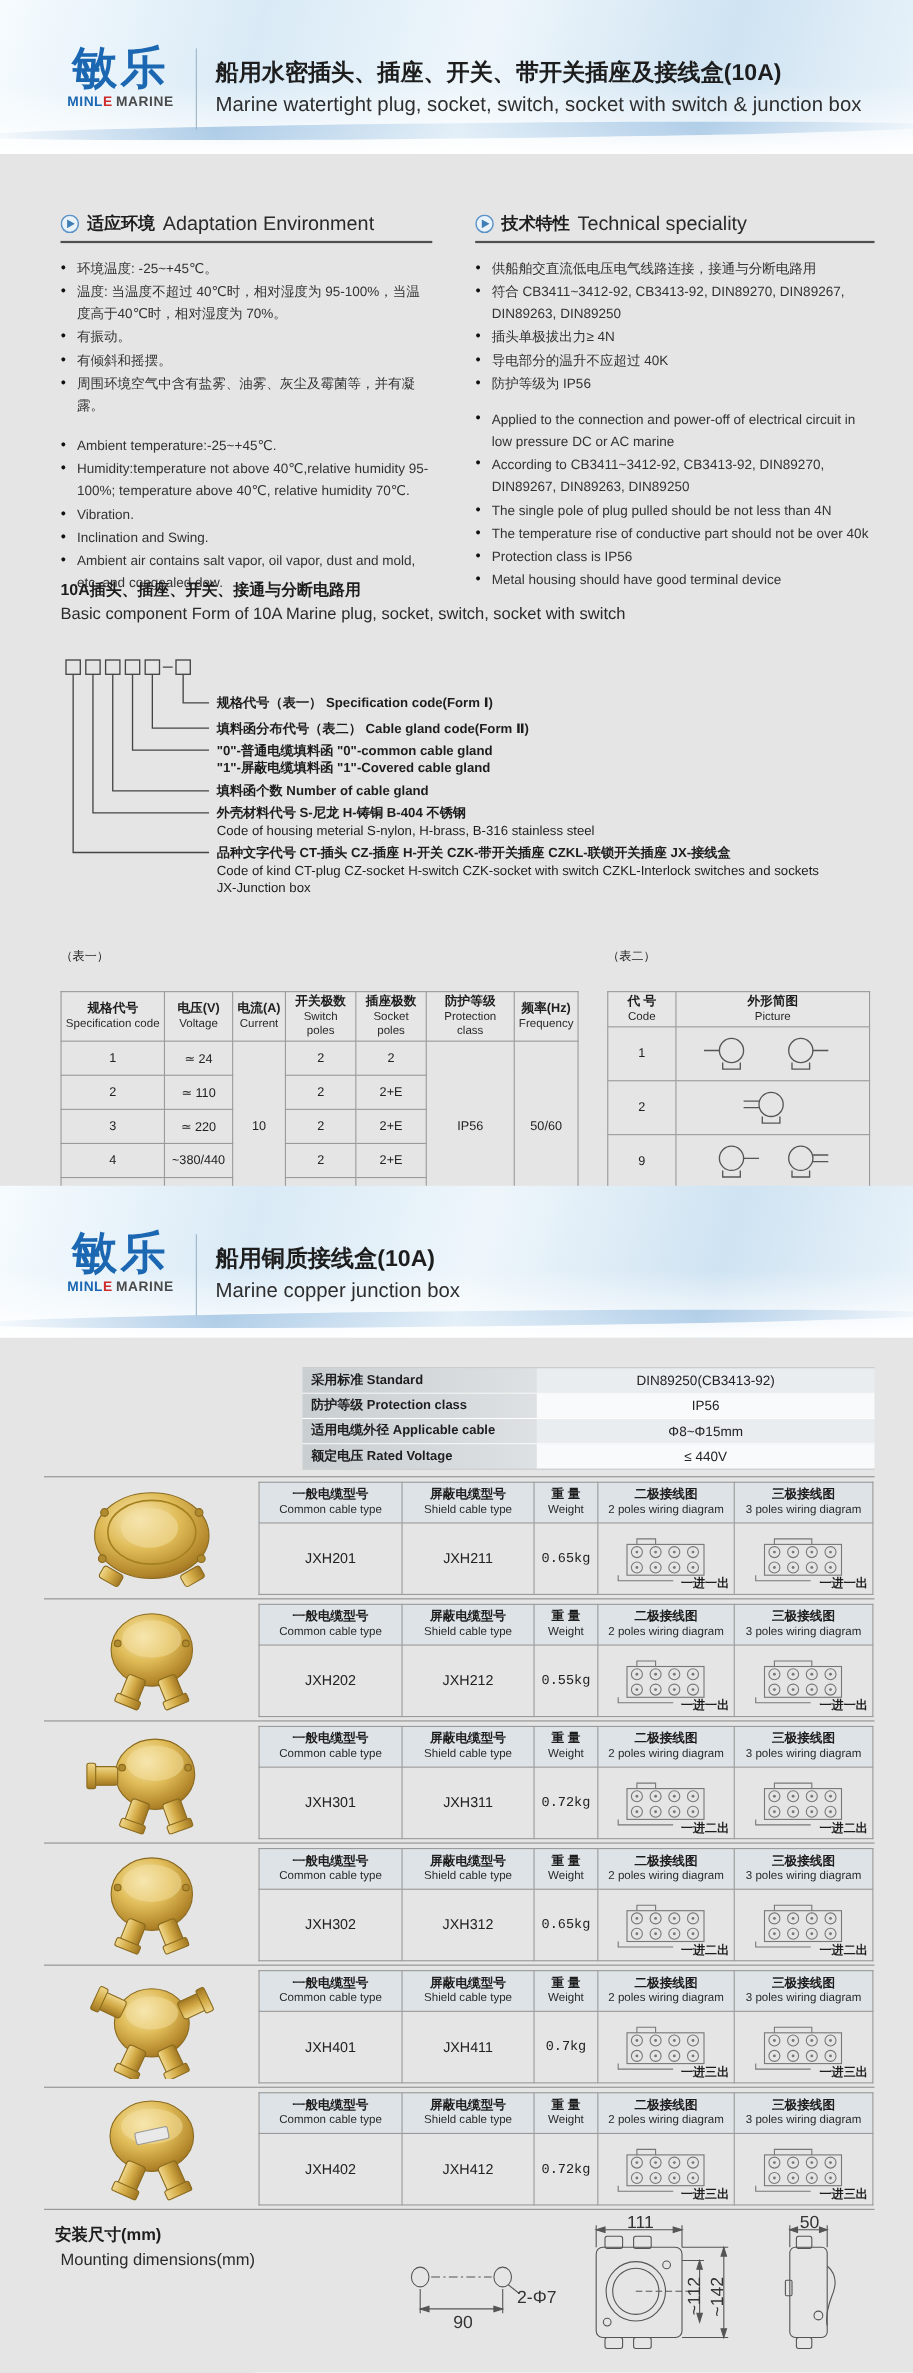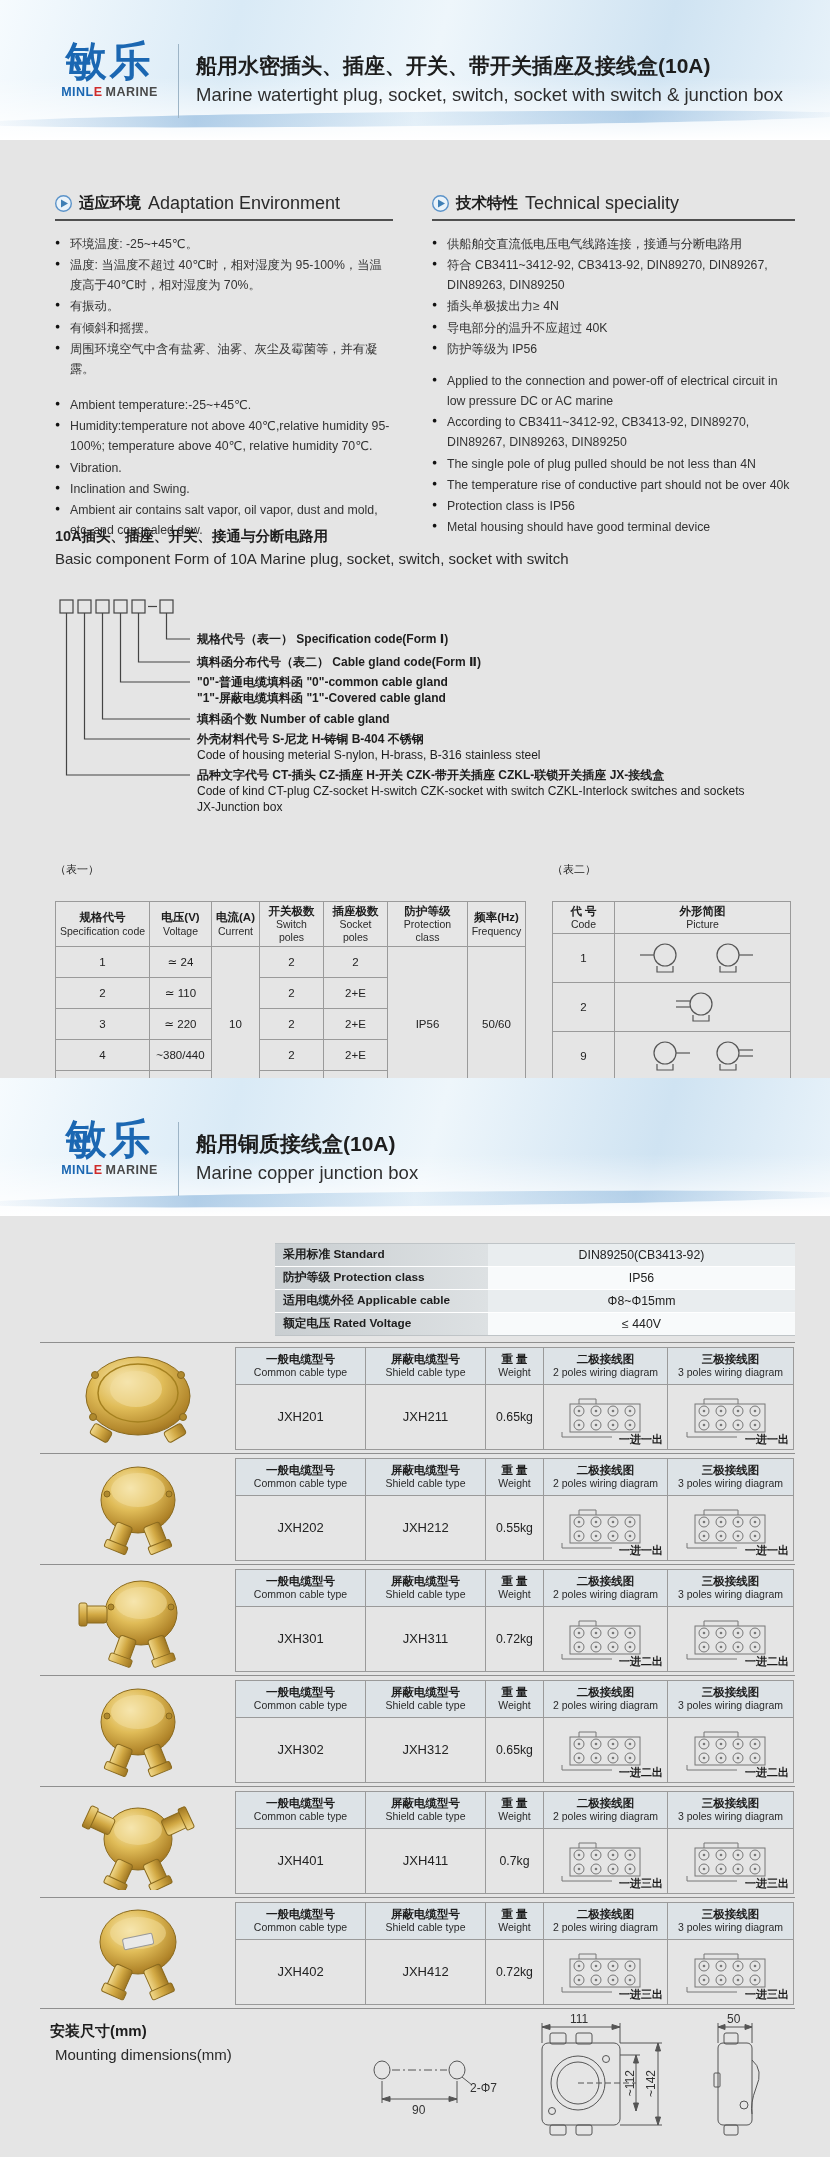--- a/index.html
+++ b/index.html
@@ -56,27 +56,27 @@
   .std-row:nth-child(even) .std-v{background:#f8fafb;}
   
   .products{position:absolute;border-top:1px solid #8f8f8f;}
   .prow{display:flex;align-items:center;height:110px;border-bottom:1px solid #8f8f8f;}
   .pphoto{width:195px;display:flex;align-items:center;justify-content:center;}
   table.pt{border-collapse:collapse;}
   table.pt th,table.pt td{border:1px solid #9a9a9a;text-align:center;padding:1px 2px;}
   table.pt th{background:#dde3e7;font-weight:normal;height:34px;}
   table.pt td{height:62px;}
   .model{font-size:13px;color:#222;}
-  .wgt{font-size:12.3px;color:#222;}
+  .wgt{font-size:12.3px;color:#222;font-family:Liberation Mono, monospace;}
   .dcell{position:relative;}
   .dcap{position:absolute;right:4px;bottom:2px;font-size:11px;font-weight:bold;color:#1d1d1d;}
   
   .mnt-cn{position:absolute;font-size:15px;font-weight:bold;color:#1d1d1d;}
   .mnt-en{position:absolute;font-size:15px;color:#2a2a2a;}
-  .dim{position:absolute;font-size:12px;color:#333;white-space:nowrap;text-align:center;}
+  .dim{position:absolute;font-size:16px;color:#333;white-space:nowrap;text-align:center;}
   .dim.v{writing-mode:vertical-rl;transform:rotate(180deg);}
   svg{display:block;}
 </style>
 </head>
 <body>
 
 <div id="page">
 
   <svg width="0" height="0" style="position:absolute" aria-hidden="true">
     <defs>

